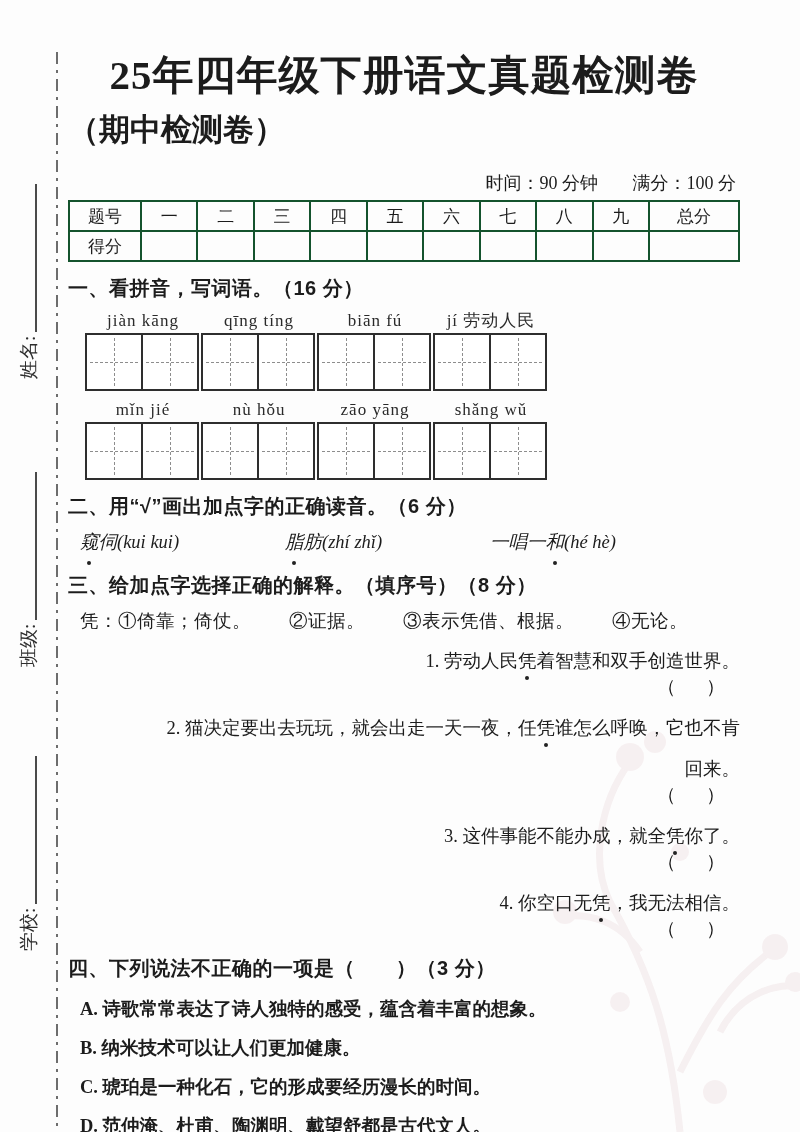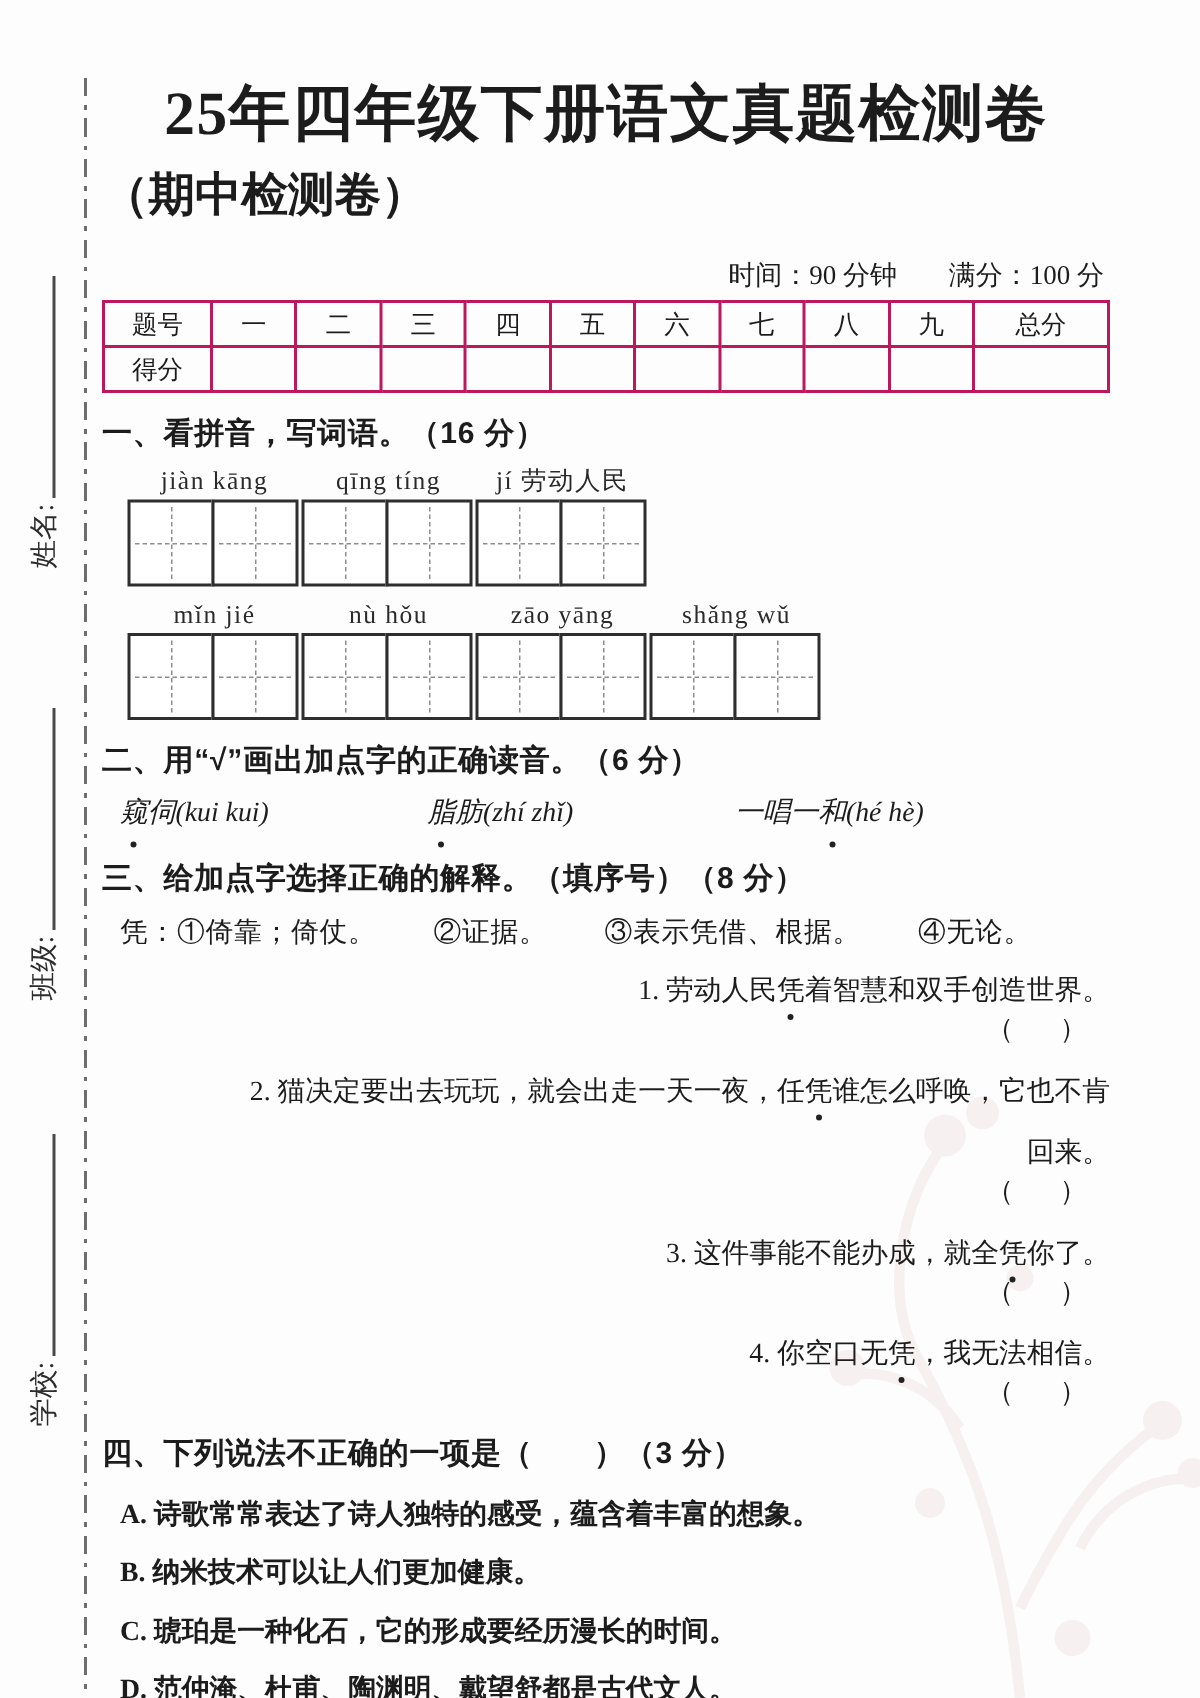--- a/index.html
+++ b/index.html
@@ -25,21 +25,21 @@
   }
   .seal-underline { display:inline-block; width:148px; border-bottom:2px solid #4a4a4a; height:14px; margin-left:4px; }
   
   .content { position:absolute; left:68px; top:16px; width:672px; }
   .title { margin-top:32px; text-align:center; font-size:41px; font-weight:bold; letter-spacing:1px; }
   .subtitle { margin-top:6px; text-align:left; font-size:31px; font-weight:bold; }
   .meta { margin-top:20px; text-align:right; font-size:18px; padding-right:4px; }
   .meta span + span { margin-left:30px; }
   
   table.score { margin-top:5px; border-collapse:collapse; width:672px; table-layout:fixed; }
-  table.score td { border:2px solid #be185d; height:28px; text-align:center; font-size:17px; padding:0; }
+  table.score td { border:2px solid #14532d; height:28px; text-align:center; font-size:17px; padding:0; }
   
   .sec-h { margin-top:13px; font-size:20px; font-weight:bold; font-family:"Liberation Sans", sans-serif; letter-spacing:.5px; }
   
   .py-row { display:flex; margin-left:17px; margin-top:7px; }
   .py-group { width:116px; }
   .py { text-align:center; font-size:17px; color:#2a2a2a; height:24px; line-height:24px; letter-spacing:1px; white-space:nowrap; }
   .boxes { display:flex; }
   .tbox { position:relative; width:54px; height:54px; border:2px solid #2e2e2e; background:#fff; }
   .tbox + .tbox { margin-left:-2px; }
   .tbox::before { content:""; position:absolute; left:50%; top:3px; bottom:3px; border-left:1px dashed #8d8d8d; }
@@ -164,20 +164,27 @@
         </div>
       </div>
       <div class="py-group">
         <div class="py">qīng tíng</div>
         <div class="boxes">
           <div class="tbox"></div>
           <div class="tbox"></div>
         </div>
       </div>
       <div class="py-group">
+        <div class="py">biān  fú</div>
+        <div class="boxes">
+          <div class="tbox"></div>
+          <div class="tbox"></div>
+        </div>
+      </div>
+      <div class="py-group">
         <div class="py">jí  劳动人民</div>
         <div class="boxes">
           <div class="tbox"></div>
           <div class="tbox"></div>
         </div>
       </div>
     </div>
 
     <div class="py-row">
       <div class="py-group">

